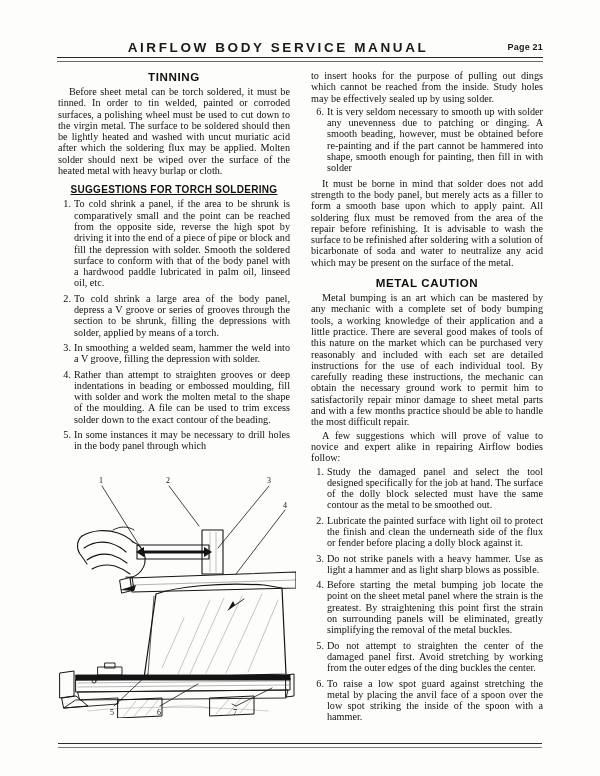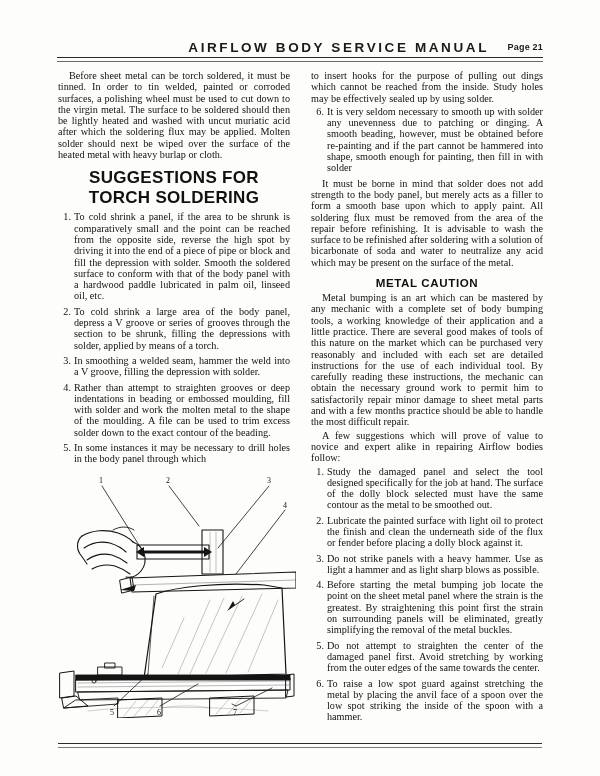--- a/index.html
+++ b/index.html
@@ -27,21 +27,21 @@
     top: 40px;
     width: 486px;
     height: 26px;
   }
   .header-title {
     font-family: "Liberation Sans", sans-serif;
     font-weight: bold;
     font-size: 13.5px;
     letter-spacing: 2.6px;
     color: #1a1a1a;
-    text-align: right;
+    text-align: center;
     padding-left: 10px;
     padding-right: 54px;
     white-space: nowrap;
   }
   .header-page {
     position: absolute;
     right: 0;
     top: 2px;
     font-family: "Liberation Sans", sans-serif;
     font-weight: bold;
@@ -82,22 +82,23 @@
     font-family: "Liberation Sans", sans-serif;
     font-weight: bold;
     font-size: 11.6px;
     letter-spacing: 0.6px;
     text-align: center;
     margin: 0 0 3px 0;
     color: #111111;
   }
   h2.sect.tight { margin-top: 8px; }
   h2.sect.wide {
-    font-size: 17px;
+    font-size: 10px;
     letter-spacing: 0.3px;
+    text-decoration: underline;
   }
 
   p.para {
     margin: 0 0 2px 0;
     font-size: 10.2px;
     line-height: 11.3px;
     text-align: justify;
     text-indent: 11px;
     hyphens: none;
   }
@@ -159,20 +160,21 @@
 <div class="page">
 
   <div class="header">
     <div class="header-title">AIRFLOW BODY SERVICE MANUAL</div>
     <div class="header-page">Page 21</div>
     <div class="rule-top"></div>
   </div>
 
   <div class="col col-left">
 
+    <h2 class="sect">TINNING</h2>
     <p class="para">Before sheet metal can be torch soldered, it must be tinned. In order to tin welded, painted or corroded surfaces, a polishing wheel must be used to cut down to the virgin metal. The surface to be soldered should then be lightly heated and washed with uncut muriatic acid after which the soldering flux may be applied. Molten solder should next be wiped over the surface of the heated metal with heavy burlap or cloth.</p>
 
     <h2 class="sect wide tight">SUGGESTIONS FOR TORCH SOLDERING</h2>
 
     <ol class="nlist">
       <li>
         <span class="num">1.</span>
         <span>To cold shrink a panel, if the area to be shrunk is comparatively small and the point can be reached from the opposite side, reverse the high spot by driving it into the end of a piece of pipe or block and fill the depression with solder. Smooth the soldered surface to conform with that of the body panel with a hardwood paddle lubricated in palm oil, linseed oil, etc.</span>
       </li>
       <li>
@@ -223,21 +225,21 @@
       <li>
         <span class="num">3.</span>
         <span>Do not strike panels with a heavy hammer. Use as light a hammer and as light sharp blows as possible.</span>
       </li>
       <li>
         <span class="num">4.</span>
         <span>Before starting the metal bumping job locate the point on the sheet metal panel where the strain is the greatest. By straightening this point first the strain on surrounding panels will be eliminated, greatly simplifying the removal of the metal buckles.</span>
       </li>
       <li>
         <span class="num">5.</span>
-        <span>Do not attempt to straighten the center of the damaged panel first. Avoid stretching by working from the outer edges of the same towards the center.</span>
+        <span>Do not attempt to straighten the center of the damaged panel first. Avoid stretching by working from the outer edges of the ding buckles the center.</span>
       </li>
       <li>
         <span class="num">6.</span>
         <span>To raise a low spot guard against stretching the metal by placing the anvil face of a spoon over the low spot striking the inside of the spoon with a hammer.</span>
       </li>
     </ol>
   </div>
 
   <div class="figure">
     <svg width="238" height="250" viewBox="0 0 238 250" xmlns="http://www.w3.org/2000/svg">

